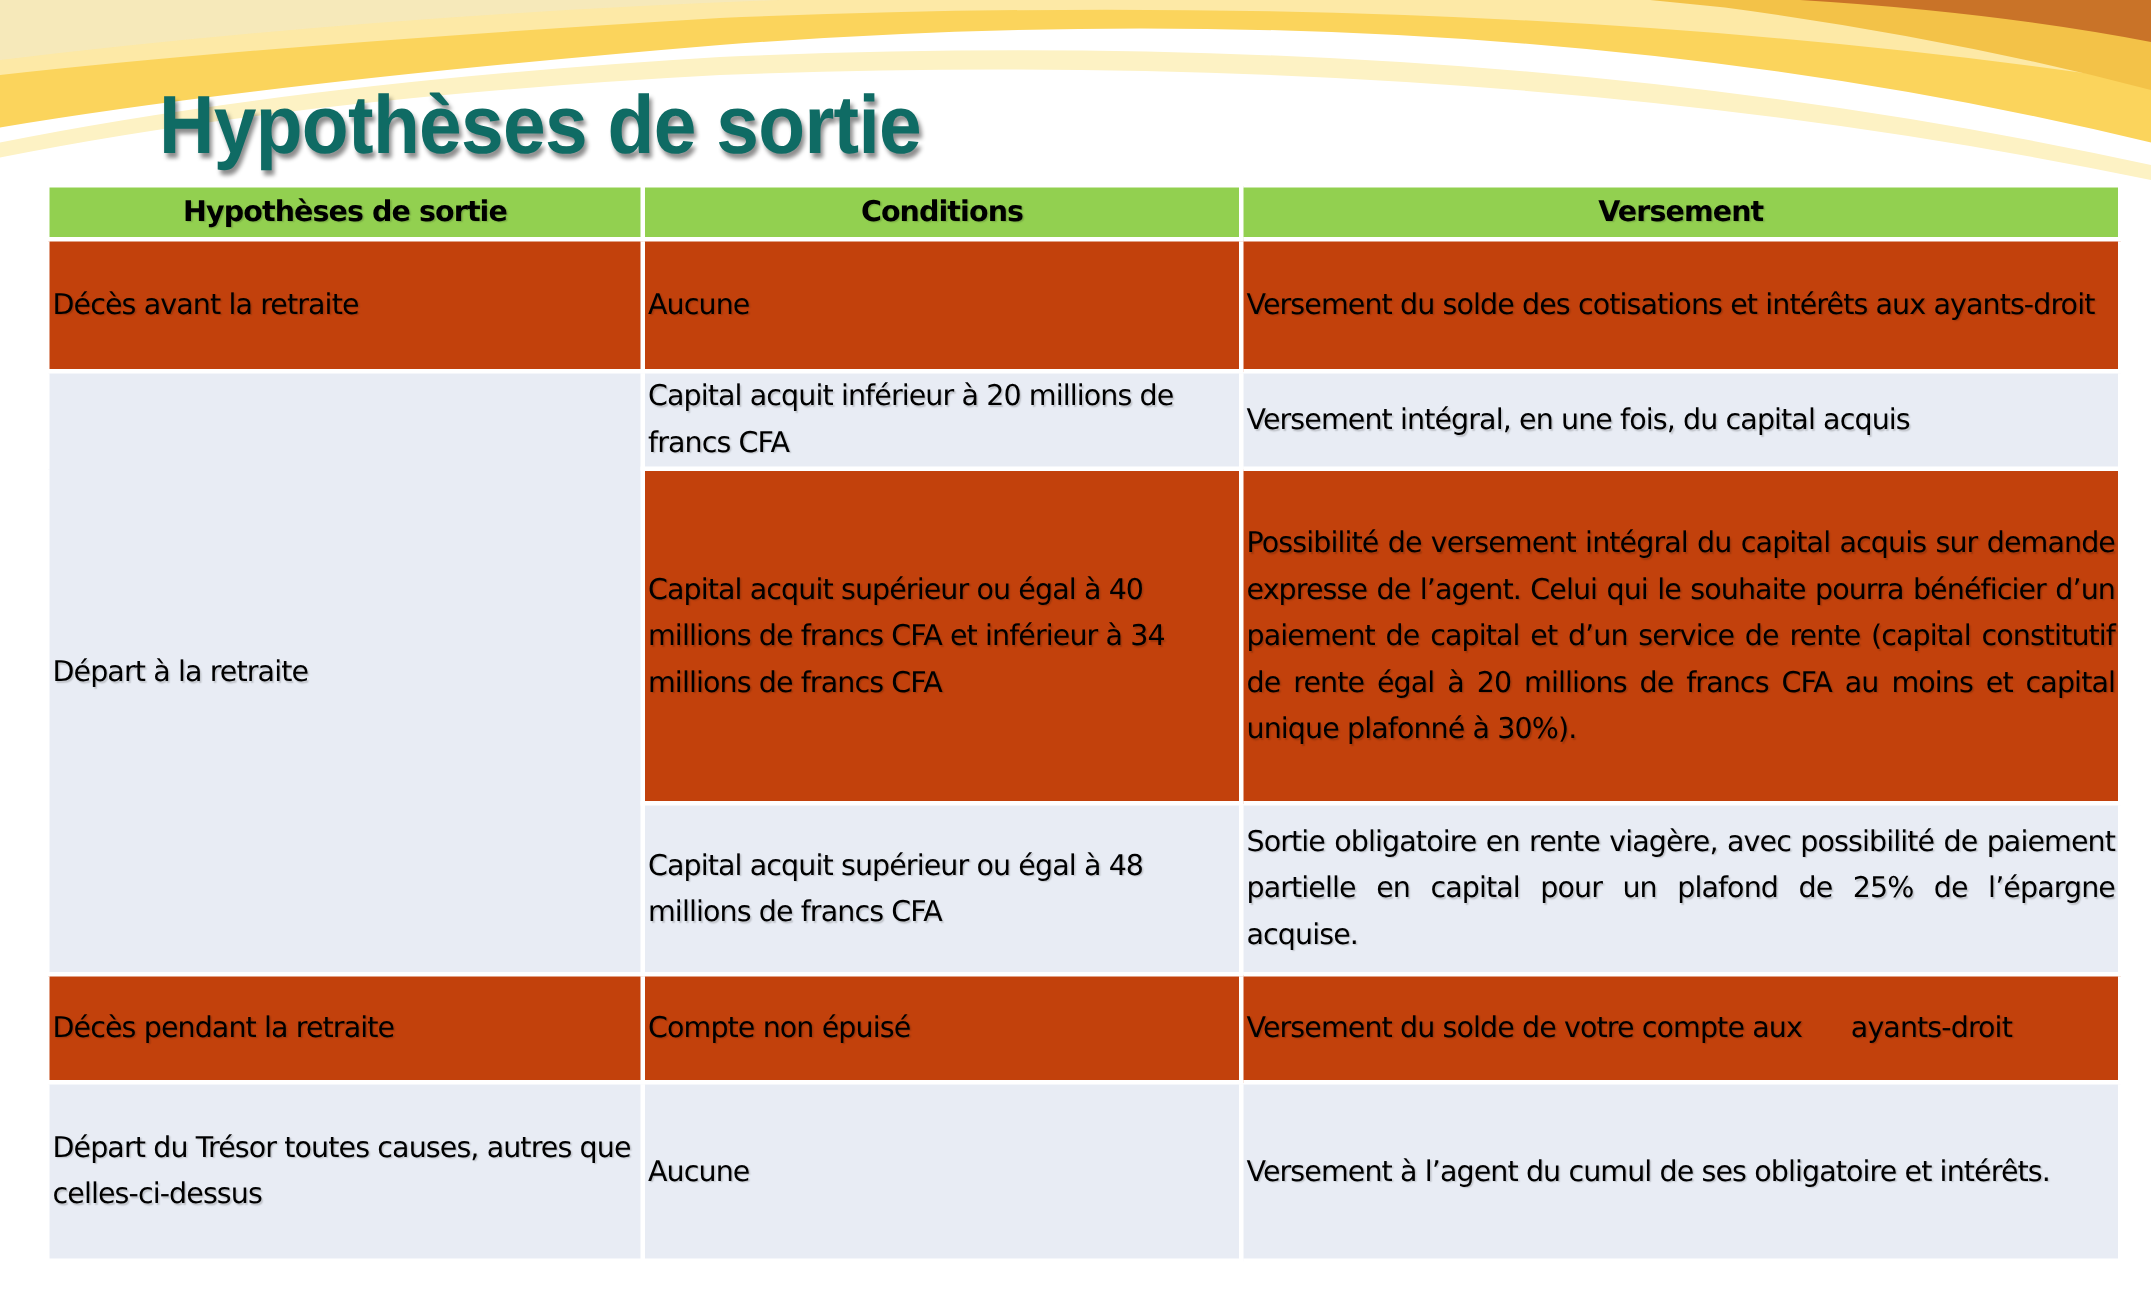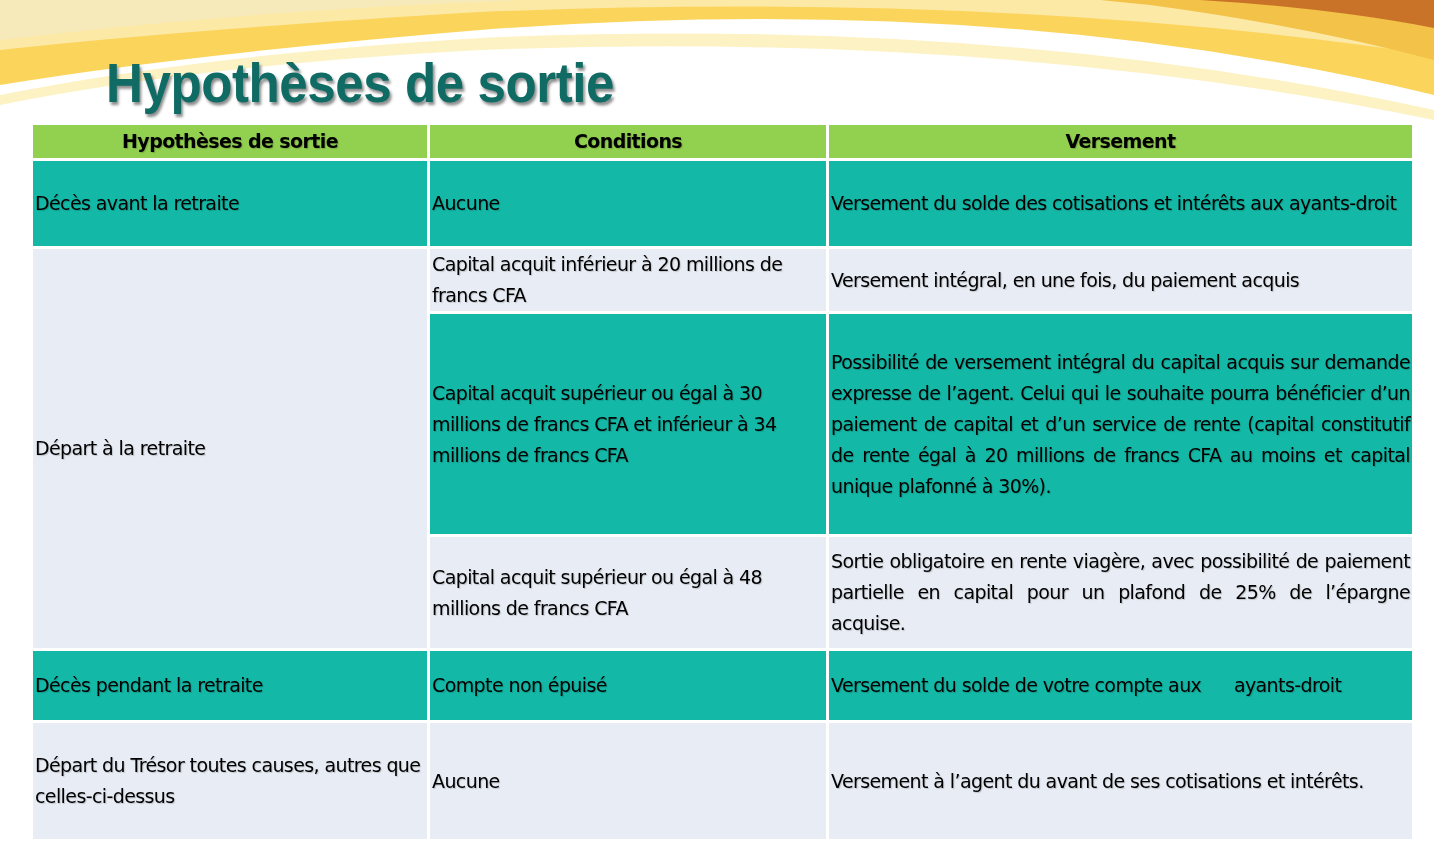--- a/index.html
+++ b/index.html
@@ -25,21 +25,21 @@
     }
     table.exit td, table.exit th {
       border: 3px solid #ffffff; padding: 0 2px 0 2px; vertical-align: middle;
       text-shadow: 1px 1px 1px rgba(0,0,0,0.18);
       letter-spacing: -0.6px; line-height: 31px;
     }
     table.exit th {
       background: #92d050; font-weight: bold; font-size: 19px; height: 33px;
       text-align: center; line-height: 33px;
     }
-    .dark { background: #14b8a6; }
+    .dark { background: #c2410c; }
     .light { background: #e8ecf4; }
     td.just { text-align: justify; text-align-last: left; }
     td.padl { padding-left: 14px; }
     tr.h1 td { height: 85px; }
     tr.h2 td { height: 60px; }
     tr.h3 td { height: 220px; }
     tr.h4 td { height: 111px; }
     tr.h5 td { height: 69px; }
     tr.h6 td { height: 116px; }
     col.c1 { width: 397px; }
@@ -75,34 +75,34 @@
   </thead>
   <tbody>
     <tr class="h1">
       <td class="dark">Décès avant la retraite</td>
       <td class="dark">Aucune</td>
       <td class="dark just">Versement du solde des cotisations et intérêts aux ayants-droit</td>
     </tr>
     <tr class="h2">
       <td class="light" rowspan="3">Départ à la retraite</td>
       <td class="light">Capital acquit inférieur à 20 millions de francs CFA</td>
-      <td class="light">Versement intégral, en une fois, du paiement acquis</td>
+      <td class="light">Versement intégral, en une fois, du capital acquis</td>
     </tr>
     <tr class="h3">
-      <td class="dark">Capital acquit supérieur ou égal à 30 millions de francs CFA et inférieur à 34 millions de francs CFA</td>
+      <td class="dark">Capital acquit supérieur ou égal à 40 millions de francs CFA et inférieur à 34 millions de francs CFA</td>
       <td class="dark just padl">Possibilité de versement intégral du capital acquis sur demande expresse de l’agent. Celui qui le souhaite pourra bénéficier d’un paiement de capital et d’un service de rente (capital constitutif de rente égal à 20 millions de francs CFA au moins et capital unique plafonné à 30%).</td>
     </tr>
     <tr class="h4">
       <td class="light">Capital acquit supérieur ou égal à 48 millions de francs CFA</td>
       <td class="light just padl">Sortie obligatoire en rente viagère, avec possibilité de paiement partielle en capital pour un plafond de 25% de l’épargne acquise.</td>
     </tr>
     <tr class="h5">
       <td class="dark">Décès pendant la retraite</td>
       <td class="dark">Compte non épuisé</td>
       <td class="dark just" style="white-space: pre-wrap;">Versement du solde de votre compte aux      ayants-droit</td>
     </tr>
     <tr class="h6">
       <td class="light">Départ du Trésor toutes causes, autres que celles-ci-dessus</td>
       <td class="light">Aucune</td>
-      <td class="light just">Versement à l’agent du avant de ses cotisations  et intérêts.</td>
+      <td class="light just">Versement à l’agent du cumul de ses obligatoire  et intérêts.</td>
     </tr>
   </tbody>
 </table>
 
 </body></html>

